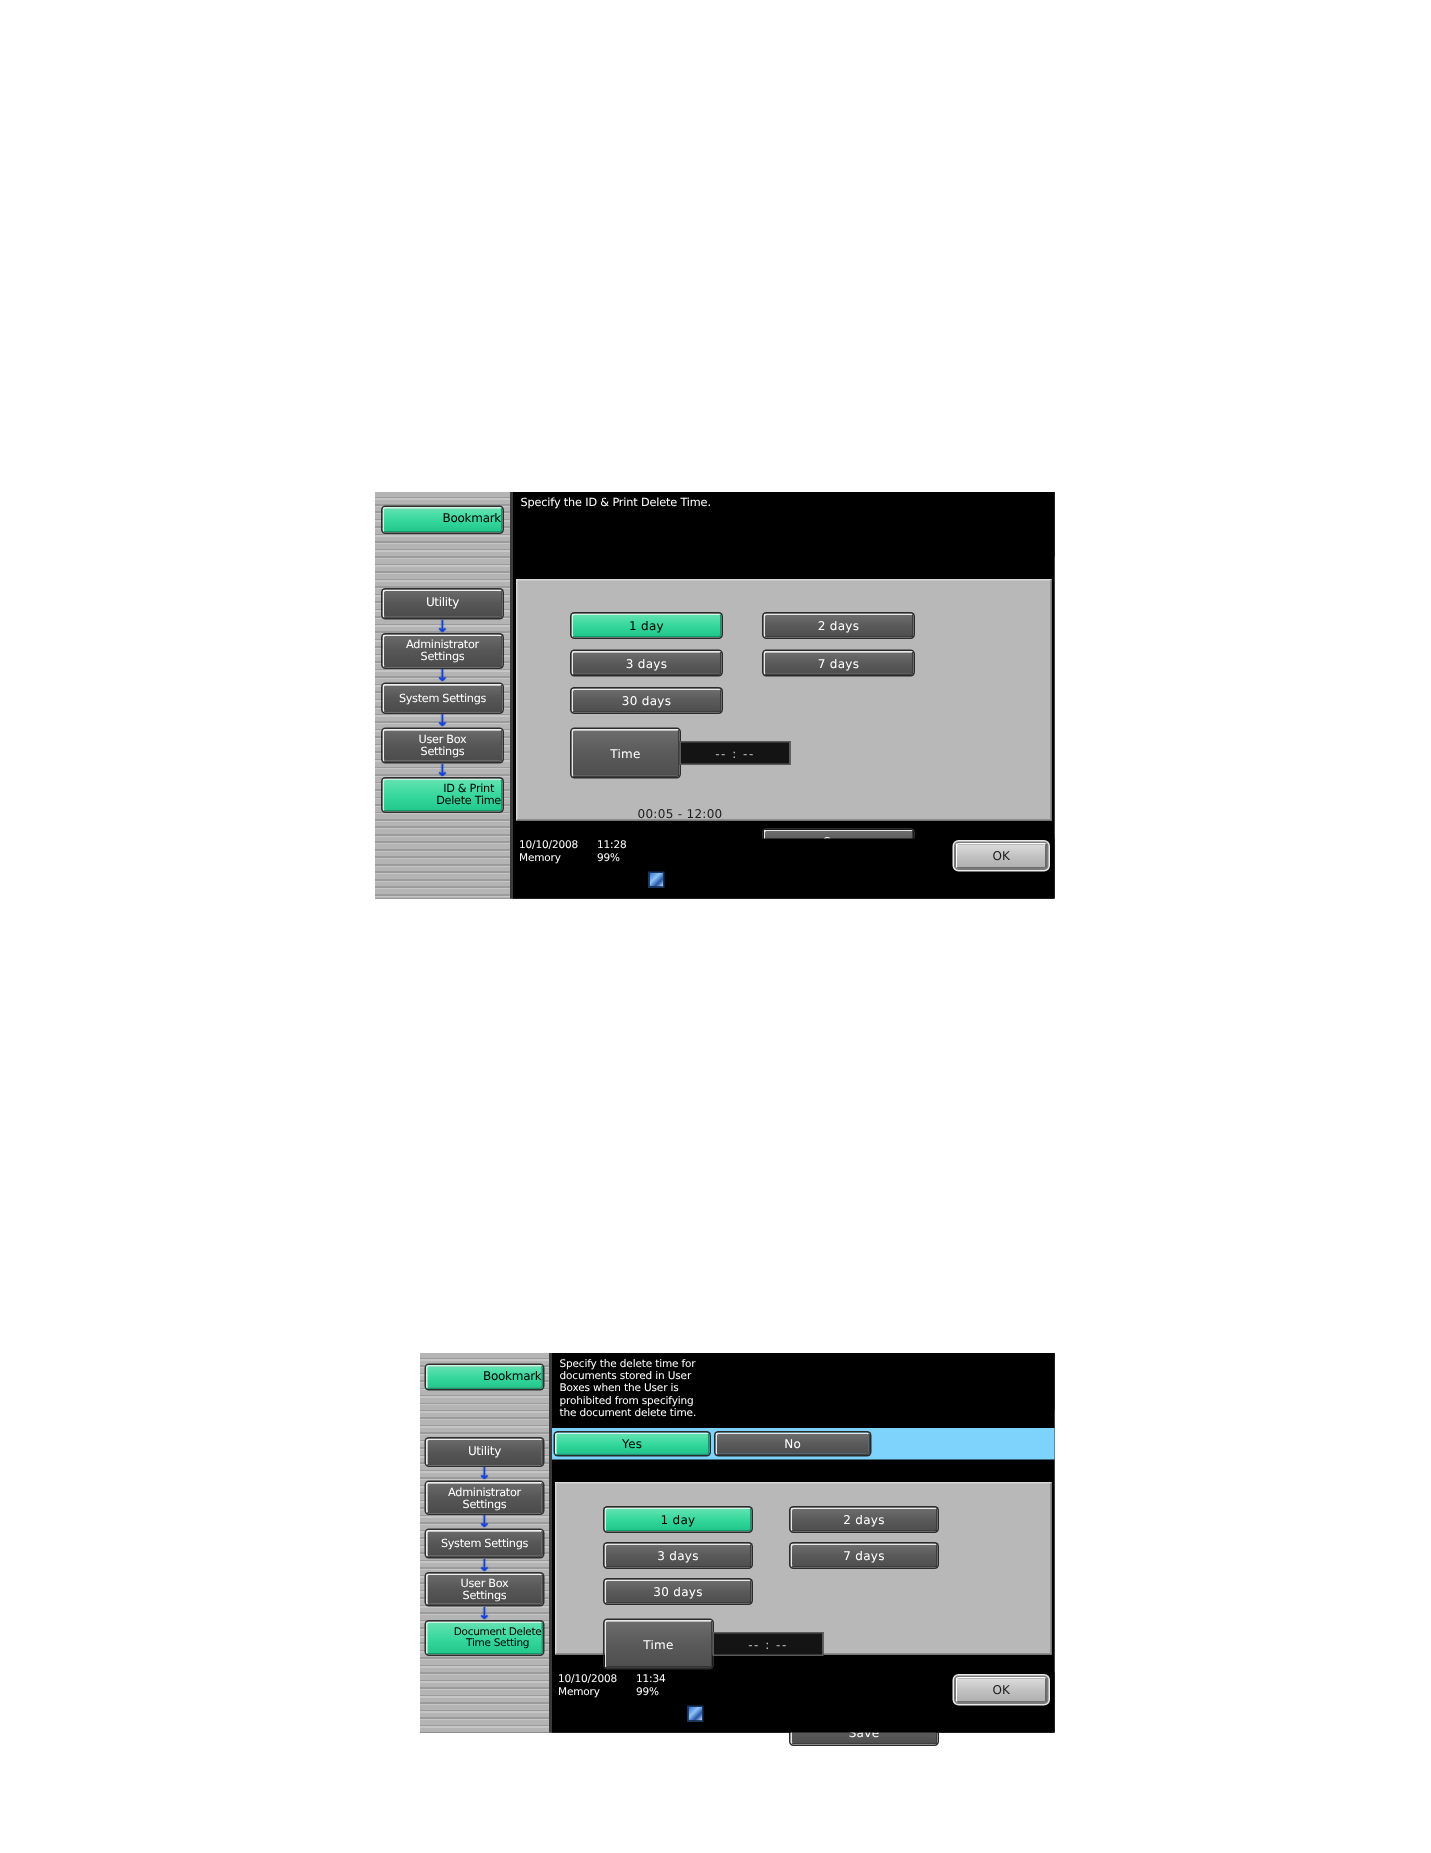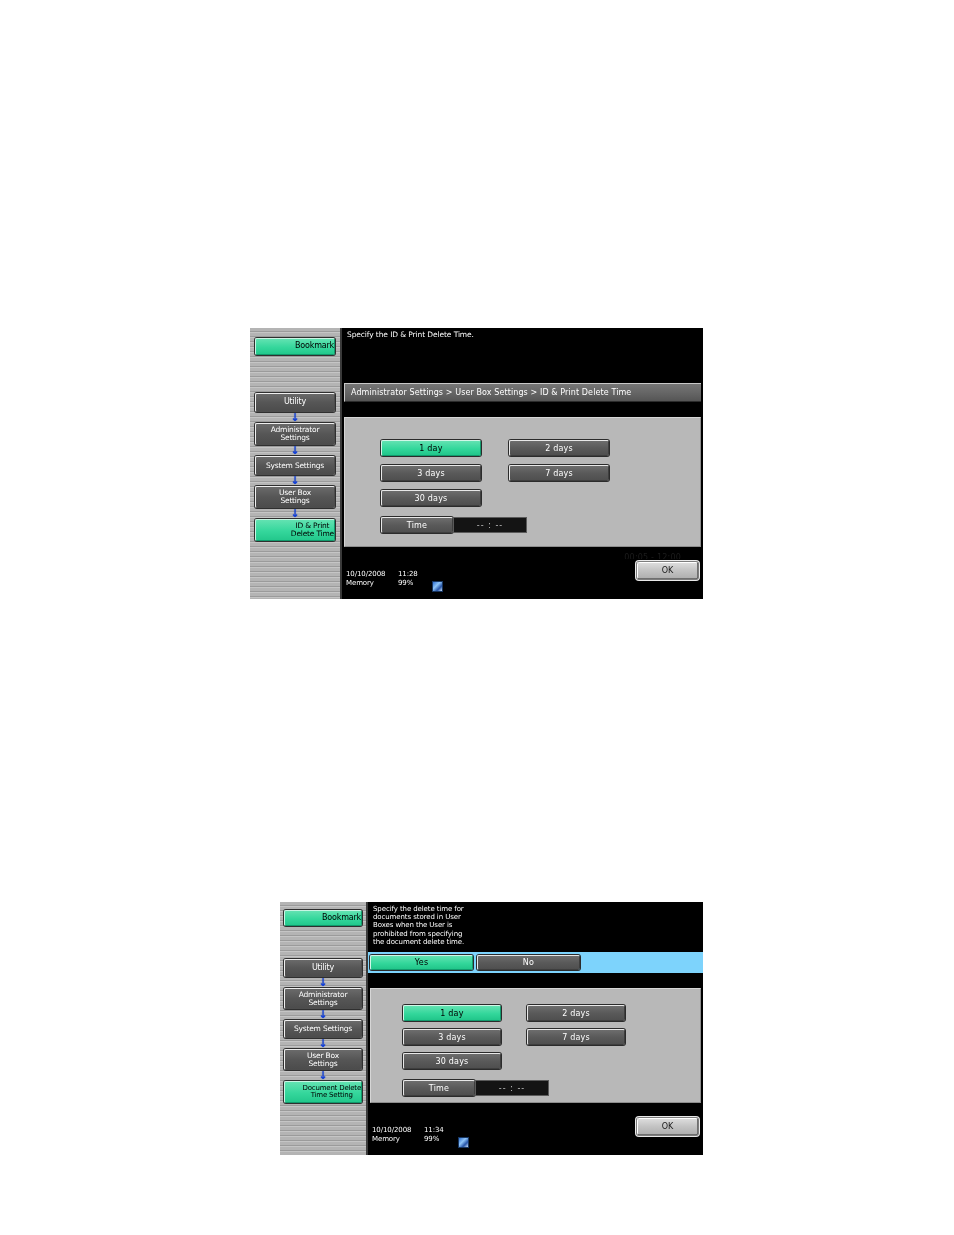--- a/index.html
+++ b/index.html
@@ -181,39 +181,38 @@
     border: 1px solid #d2f7e8;
     border-right-color: #119a6d;
     border-bottom-color: #119a6d;
   }
 
   .opt-grid {
     position: absolute;
     left: 36px;
     top: 22px;
     width: 300px;
-    text-align: right;
   }
   .panel-2 .opt-grid { left: 32px; top: 16px; width: 285px; }
 
   .opt-row {
     display: flex;
     gap: 28px;
     margin-bottom: 9px;
   }
   .panel-2 .opt-row { gap: 26px; margin-bottom: 8px; }
   .opt-row .btn { width: 100px; height: 16px; }
   .panel-2 .opt-row .btn { width: 98px; height: 16px; }
 
   .time-row {
     display: flex;
     align-items: center;
     margin-top: 11px;
   }
-  .time-row .btn { width: 72px; height: 16px; }
+  .time-row .btn { width: 72px; height: 32px; }
   .time-display {
     width: 74px;
     height: 16px;
     box-sizing: border-box;
     background: #141414;
     border: 1px solid #5a5a5a;
     color: #c9c9c9;
     font-size: 8px;
     letter-spacing: 1px;
     display: flex;
@@ -234,21 +233,20 @@
   .panel-2 .save-row { padding-left: 124px; }
   .save-row .btn { width: 100px; height: 16px; }
   .panel-2 .save-row .btn { width: 98px; height: 16px; }
 
   
   .statusbar {
     flex: 0 0 auto;
     height: 40px;
     background: #000000;
     display: flex;
-    align-items: center;
     position: relative;
     padding-left: 4px;
   }
   .status-text {
     color: #ffffff;
     font-size: 7px;
     line-height: 9px;
     letter-spacing: -0.1px;
     display: flex;
     gap: 0;
@@ -325,21 +323,20 @@
           <span>ID &amp; Print
 Delete Time</span>
         </div>
       </div>
     </div>
 
     <div class="screen">
 
       <div class="msgbar">Specify the ID &amp; Print Delete Time.</div>
 
-      <div class="breadcrumb">Administrator Settings &gt; User Box Settings &gt; ID &amp; Print Delete Time</div>
 
       <div class="body-area">
         <div class="opt-grid">
 
           <div class="opt-row">
             <div class="btn green">
               <span>1 day</span>
             </div>
             <div class="btn">
               <span>2 days</span>

